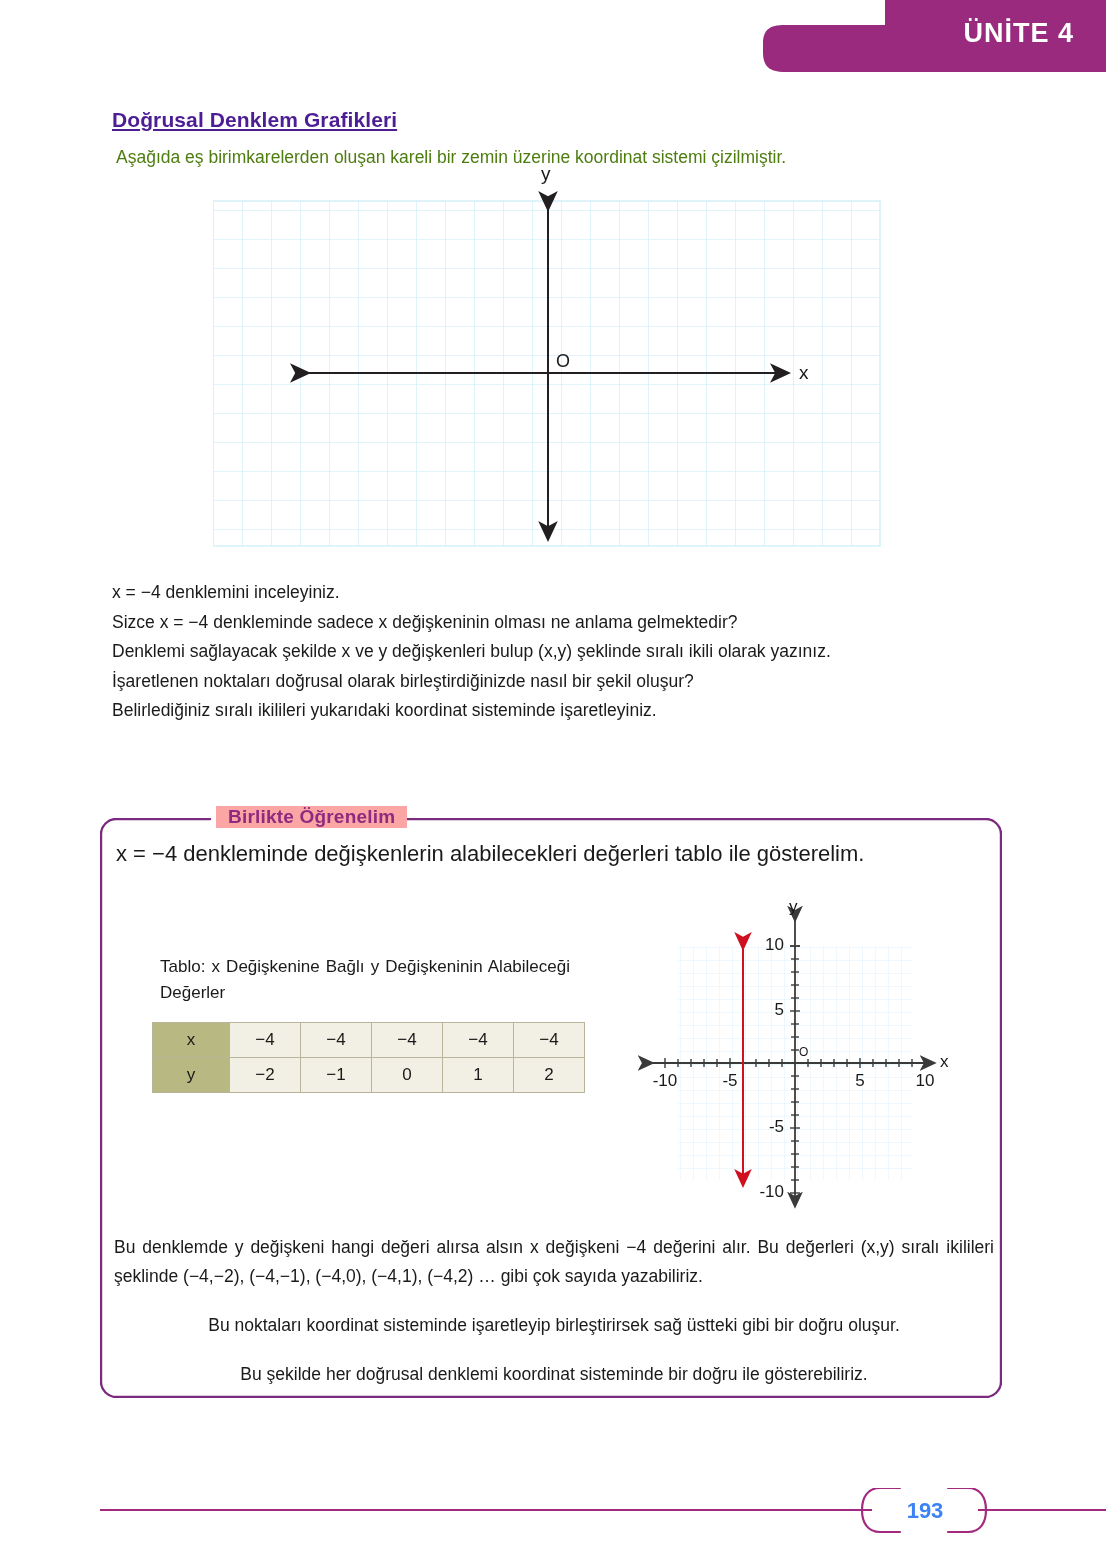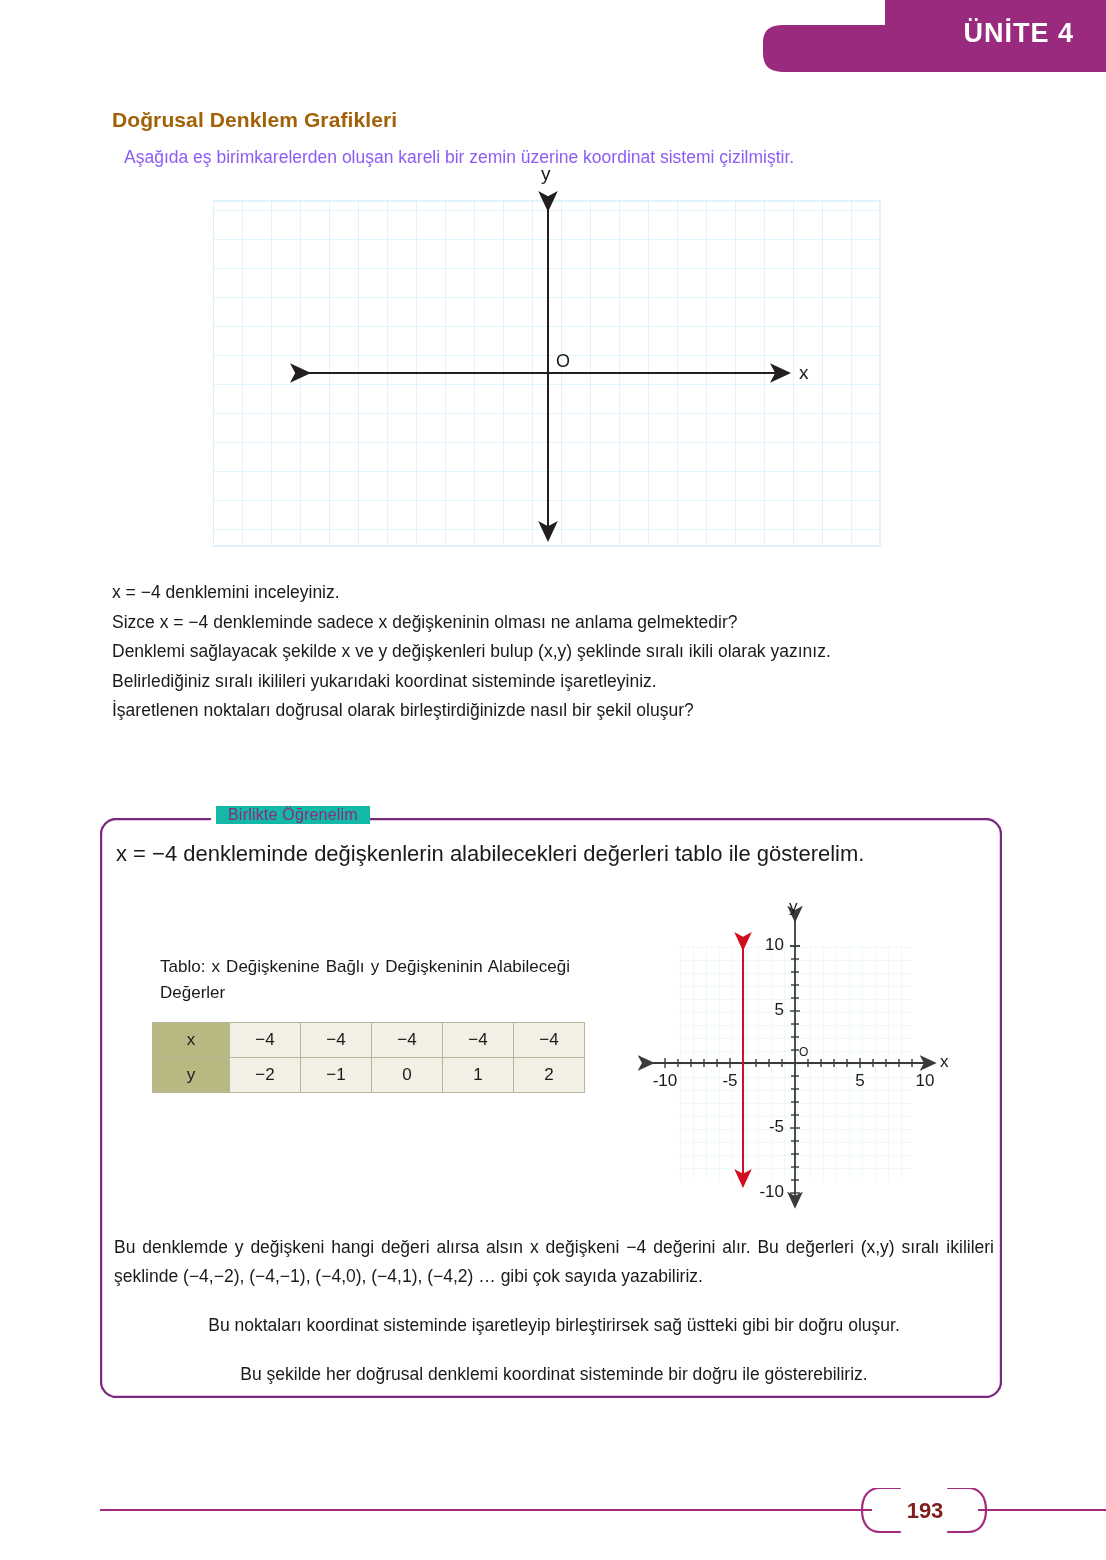--- a/index.html
+++ b/index.html
@@ -37,30 +37,31 @@
     font-family: "Liberation Sans", sans-serif;
   }
 
   
   .section-title {
     position: absolute;
     left: 112px;
     top: 108px;
     font-size: 21px;
     font-weight: bold;
-    color: #a16207;
+    color: #4c1d95;
     letter-spacing: 0.1px;
+    text-decoration: underline;
   }
 
   .intro-line {
     position: absolute;
-    left: 124px;
+    left: 116px;
     top: 147px;
     font-size: 17.5px;
-    color: #8b5cf6;
+    color: #4d7c0f;
     white-space: nowrap;
   }
 
   
   .main-grid-wrap {
     position: absolute;
     left: 213px;
     top: 181px;
     width: 676px;
     height: 380px;
@@ -89,25 +90,25 @@
     height: 580px;
   }
   .learn-panel-border {
     position: absolute;
     inset: 0;
   }
   .learn-label {
     position: absolute;
     left: 116px;
     top: -12px;
-    background: #14b8a6;
+    background: #fca5a5;
     padding: 0 12px;
     color: #8e2a7f;
-    font-size: 16px;
-    font-weight: normal;
+    font-size: 19px;
+    font-weight: bold;
     letter-spacing: 0.2px;
     white-space: nowrap;
   }
   .panel-lead {
     position: absolute;
     left: 16px;
     top: 23px;
     font-size: 22px;
     color: #1a1a1a;
     white-space: nowrap;
@@ -182,21 +183,21 @@
     height: 72px;
   }
   .page-number {
     position: absolute;
     left: 890px;
     top: 1498px;
     width: 70px;
     text-align: center;
     font-size: 22px;
     font-weight: bold;
-    color: #7f1d1d;
+    color: #3b82f6;
   }
 </style>
 </head>
 <body>
 
 <div class="unit-banner">
   <svg width="361" height="72" viewBox="0 0 361 72" xmlns="http://www.w3.org/2000/svg">
     <path d="M0,0 L361,0 L361,72 L40,72
              C24,72 18,66 18,52
              L18,44 C18,30 24,25 40,25
@@ -232,22 +233,22 @@
 
   <div style="position:absolute;left:328px;top:-18px;font-size:19px;">y</div>
   <div style="position:absolute;left:586px;top:181px;font-size:19px;">x</div>
   <div style="position:absolute;left:343px;top:170px;font-size:18px;">O</div>
 </div>
 
 <div class="question-block">
   <div class="q">x = −4 denklemini inceleyiniz.</div>
   <div class="q">Sizce  x = −4 denkleminde sadece x değişkeninin olması ne anlama gelmektedir?</div>
   <div class="q">Denklemi sağlayacak şekilde x ve y değişkenleri bulup (x,y) şeklinde sıralı ikili olarak yazınız.</div>
+  <div class="q">İşaretlenen noktaları doğrusal olarak birleştirdiğinizde nasıl bir şekil oluşur?</div>
   <div class="q">Belirlediğiniz sıralı ikilileri yukarıdaki koordinat sisteminde işaretleyiniz.</div>
-  <div class="q">İşaretlenen noktaları doğrusal olarak birleştirdiğinizde nasıl bir şekil oluşur?</div>
 </div>
 
 <div class="learn-panel">
 
   <svg class="learn-panel-border" width="902" height="580" viewBox="0 0 902 580" xmlns="http://www.w3.org/2000/svg">
 
     <path d="M16,1 L110,1 M262,1 L886,1
              C894,1 901,8 901,16
              L901,564 C901,572 894,579 886,579
              L16,579 C8,579 1,572 1,564

